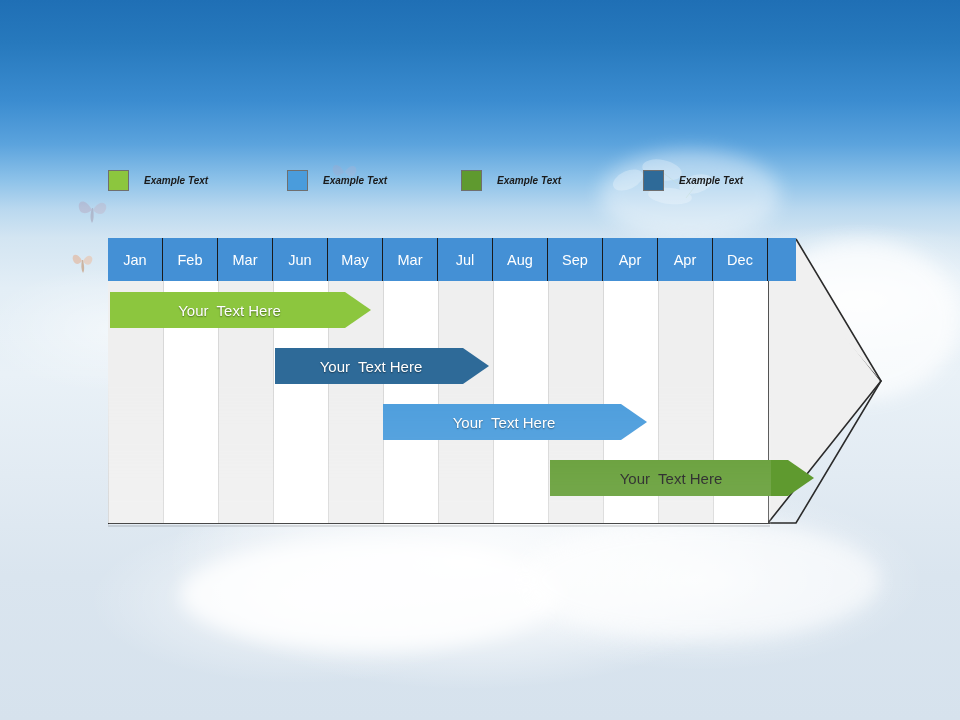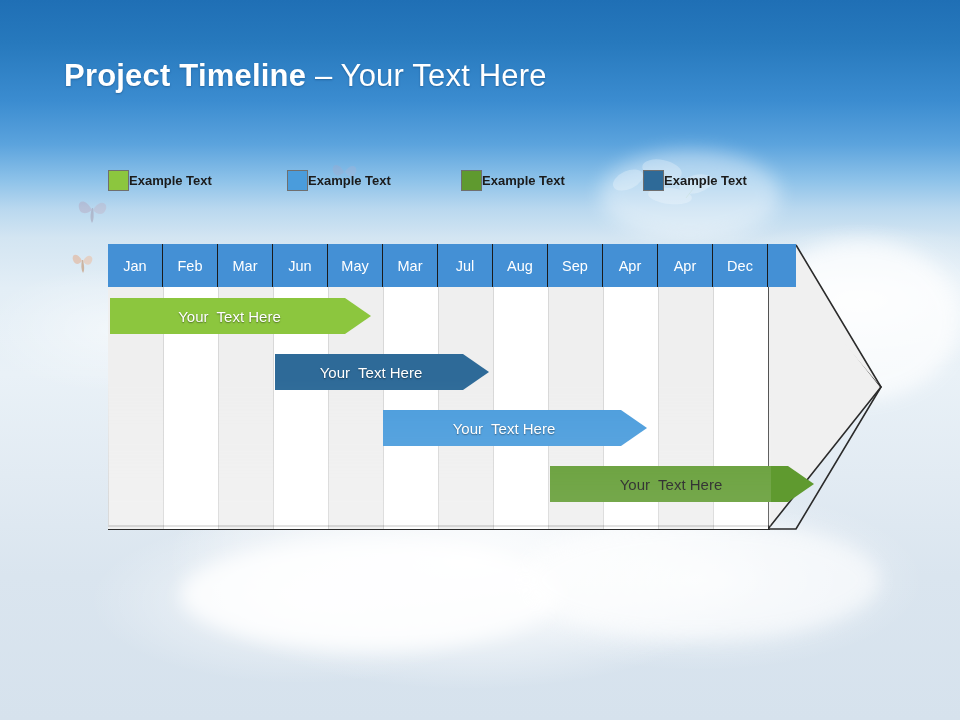--- a/index.html
+++ b/index.html
@@ -36,25 +36,25 @@
     text-shadow:0 1px 2px rgba(0,40,80,.35);
   }
   #title .strong{font-weight:bold;}
   #title .light{font-weight:normal;}
 
   
   #legend{position:absolute;left:0;top:0;width:960px;height:0;}
   .legend-item{position:absolute;display:flex;align-items:center;}
   .legend-sw{width:21px;height:21px;border:1px solid #6f6f6f;box-sizing:border-box;}
   .legend-label{
-    font-size:13px;font-weight:bold;color:#1b1b1b;white-space:nowrap;
-  }
-
-  
-  #chart{position:absolute;left:108px;top:238px;width:772px;height:286px;margin-top:6px;}
+    margin-left:15px;font-size:10px;font-weight:bold;color:#1b1b1b;white-space:nowrap;font-style:italic;
+  }
+
+  
+  #chart{position:absolute;left:108px;top:238px;width:772px;height:286px;}
   #arrow-body{
     position:absolute;left:0;top:0;width:662px;height:286px;
     background:#f0f0f0;box-sizing:border-box;
     border-left:1.5px solid #2b2b2b;border-top:1.5px solid #2b2b2b;border-bottom:1.5px solid #2b2b2b;
   }
   #arrow-head{position:absolute;left:660px;top:0;width:114px;height:286px;}
 
   
   .col{position:absolute;top:0;width:55px;height:286px;box-sizing:border-box;}
   .col .stripe{position:absolute;left:0;top:43px;width:55px;height:242px;}
@@ -131,23 +131,20 @@
       <ellipse cx="62" cy="20" rx="20" ry="10" transform="rotate(12 62 20)"></ellipse>
       <ellipse cx="96" cy="34" rx="17" ry="9" transform="rotate(-15 96 34)"></ellipse>
       <ellipse cx="70" cy="46" rx="22" ry="8" transform="rotate(6 70 46)"></ellipse>
     </g>
     <g stroke="#cfe0b8" stroke-width="1" opacity=".65" fill="none">
       <path d="M50 40 L62 22 L78 34"></path>
       <path d="M86 48 L100 30"></path>
     </g>
   </svg>
 
-  <div id="title">
-    <span class="strong">Project Timeline</span><span class="light"> – Your Text Here</span>
-  </div>
 
   <div id="legend">
       <div class="legend-item" style="left: 108px; top: 170px;">
         <div class="legend-sw" style="background: rgb(140, 198, 62);"></div>
         <div class="legend-label">Example Text</div>
       </div>
       <div class="legend-item" style="left: 287px; top: 170px;">
         <div class="legend-sw" style="background: rgb(74, 156, 220);"></div>
         <div class="legend-label">Example Text</div>
       </div>

